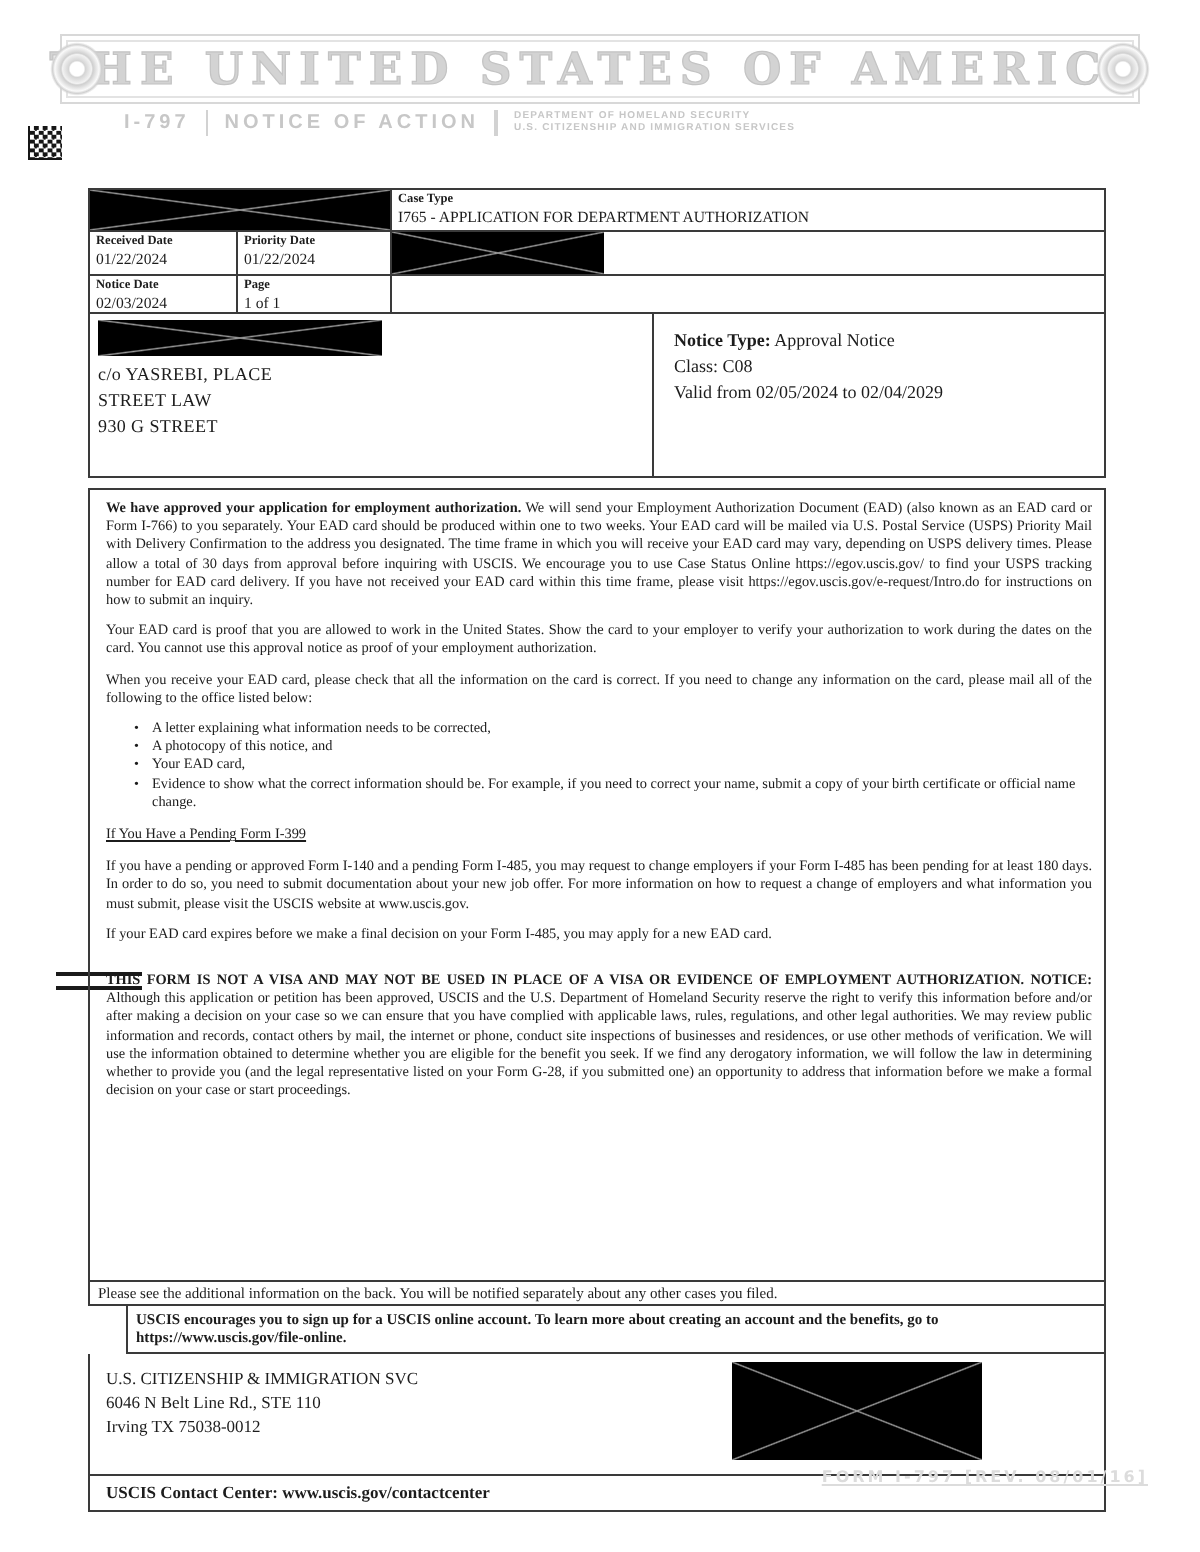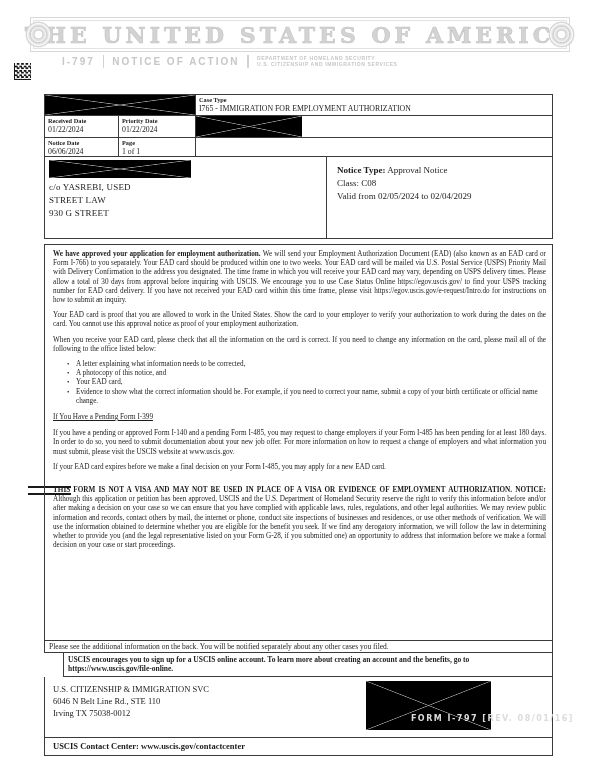--- a/index.html
+++ b/index.html
@@ -93,23 +93,23 @@
 
   .office-box{ position:relative; border-left:1px solid #3a3a3a; border-right:1px solid #3a3a3a; border-bottom:1px solid #3a3a3a;
     height:79px; display:flex; flex-direction:column; }
   .office-addr{ flex:1; padding:6px 0 0 8px; }
   .office-line{ font-size:8.5px; line-height:12px; }
   .office-box .redact.barcode{ position:absolute; left:321px; top:4px; width:125px; height:49px; }
   .contact-row{ border-top:1px solid #3a3a3a; font-weight:bold; font-size:8.5px; padding:3px 8px 4px; }
 
   
   .form-footer{
-    position:absolute; top:714px; right:26px;
+    position:absolute; top:734px; right:26px;
     font-family:"DejaVu Sans", sans-serif; font-weight:bold;
-    font-size:8px; letter-spacing:1.5px; color:#dcdcdc;
+    font-size:8px; letter-spacing:1.5px; color:#dcdcdc;text-decoration:underline;
   }
 
   
   .margin-dash{ position:absolute; left:28px; width:43px; height:2px; background:#1a1a1a; }
   .dash1{ top:486px; } .dash2{ top:493px; }
 </style>
 </head>
 <body>
 
 <div class="banner">
@@ -135,50 +135,50 @@
 <div class="margin-dash dash2"></div>
 
 <div class="doc">
 
   <div class="case-table">
     <div class="ct-cell nopad span2 r1">
       <div class="redact" style="width:100%;height:100%;"></div>
     </div>
     <div class="ct-cell r1">
       <div class="ct-label">Case Type</div>
-      <div class="ct-value">I765 - IMMIGRATION FOR EMPLOYMENT AUTHORIZATION</div>
+      <div class="ct-value">I765 - APPLICATION FOR DEPARTMENT AUTHORIZATION</div>
     </div>
 
     <div class="ct-cell r2">
       <div class="ct-label">Received Date</div>
       <div class="ct-value">01/22/2024</div>
     </div>
     <div class="ct-cell r2">
       <div class="ct-label">Priority Date</div>
       <div class="ct-value">01/22/2024</div>
     </div>
     <div class="ct-cell nopad r2">
       <div class="redact" style="width:106px;height:100%;"></div>
     </div>
 
     <div class="ct-cell r3">
       <div class="ct-label">Notice Date</div>
-      <div class="ct-value">06/06/2024</div>
+      <div class="ct-value">02/03/2024</div>
     </div>
     <div class="ct-cell r3">
       <div class="ct-label">Page</div>
       <div class="ct-value">1 of 1</div>
     </div>
     <div class="ct-cell r3"></div>
   </div>
 
   <div class="addr-row">
     <div class="addr-left">
       <div class="redact"></div>
-      <div class="addr-line">c/o YASREBI, USED</div>
+      <div class="addr-line">c/o YASREBI, PLACE</div>
       <div class="addr-line">STREET LAW</div>
       <div class="addr-line">930 G STREET</div>
     </div>
     <div class="addr-right">
       <div class="notice-line"><b>Notice Type:</b><span> Approval Notice</span></div>
       <div class="notice-line">Class: C08</div>
       <div class="notice-line">Valid from 02/05/2024 to 02/04/2029</div>
     </div>
   </div>
 

